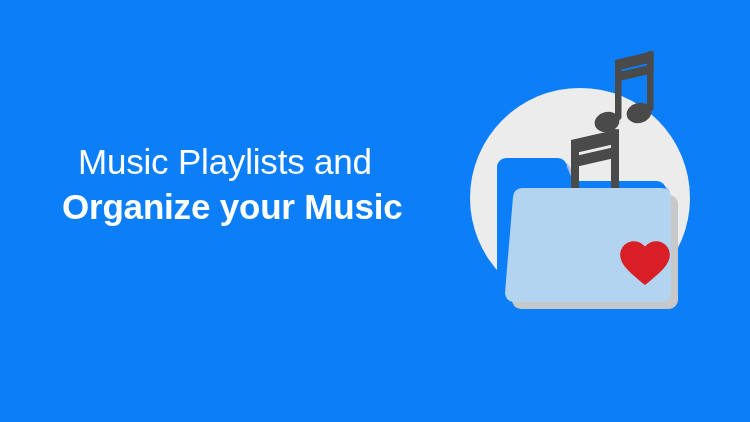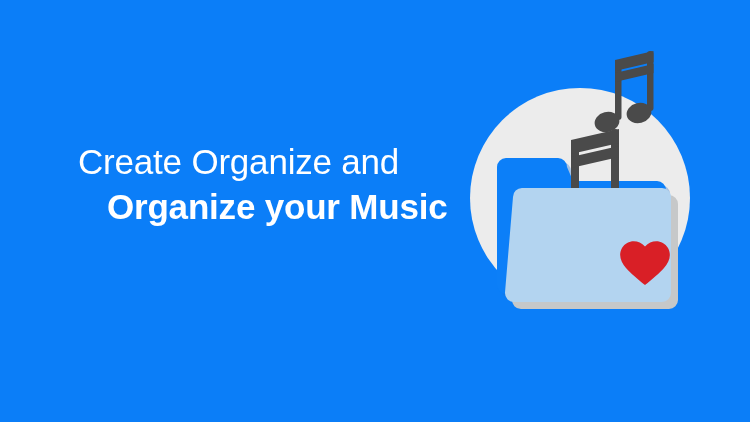--- a/index.html
+++ b/index.html
@@ -37,21 +37,20 @@
     padding-left: 18px;
   }
   .head-line-2 {
     font-size: 35px;
     font-weight: 700;
     color: #ffffff;
     line-height: 46px;
     letter-spacing: -0.2px;
     white-space: nowrap;
     padding-left: 2px;
-    margin-left: 45px;
   }
   
   #illustration {
     position: absolute;
     left: 460px;
     top: 40px;
     width: 250px;
     height: 290px;
   }
   #illustration svg {
@@ -59,21 +58,21 @@
     width: 250px;
     height: 290px;
   }
 </style>
 </head>
 <body>
 
 <div id="banner">
 
   <div id="headline">
-    <div class="head-line-1">Create Organize and</div>
+    <div class="head-line-1">Music Playlists and</div>
     <div class="head-line-2">Organize your Music</div>
   </div>
 
   <div id="illustration">
     <svg viewBox="0 0 250 290" xmlns="http://www.w3.org/2000/svg">
 
       <circle cx="120" cy="158" r="110" fill="#ececec"></circle>
 
       <path d="M46,118 h52 a9,9 0 0 1 9,9 l6,14 h84 a9,9 0 0 1 9,9 v95 a9,9 0 0 1 -9,9 h-151 a9,9 0 0 1 -9,-9 v-118 a9,9 0 0 1 9,-9 z" fill="#1f6fd0" opacity="0.35" transform="translate(4,4)"></path>
 

